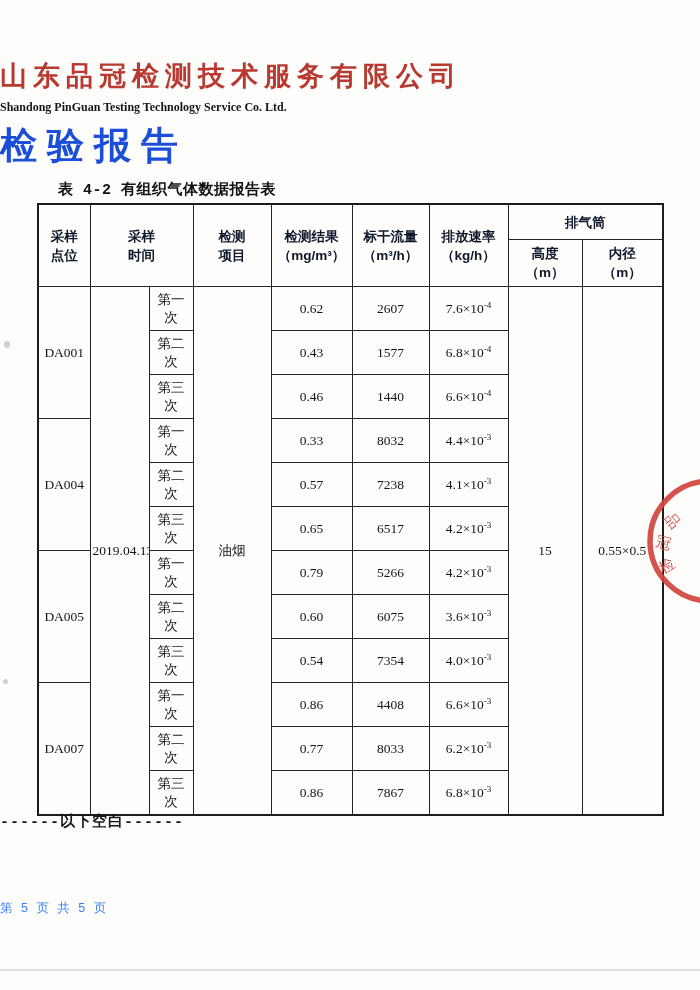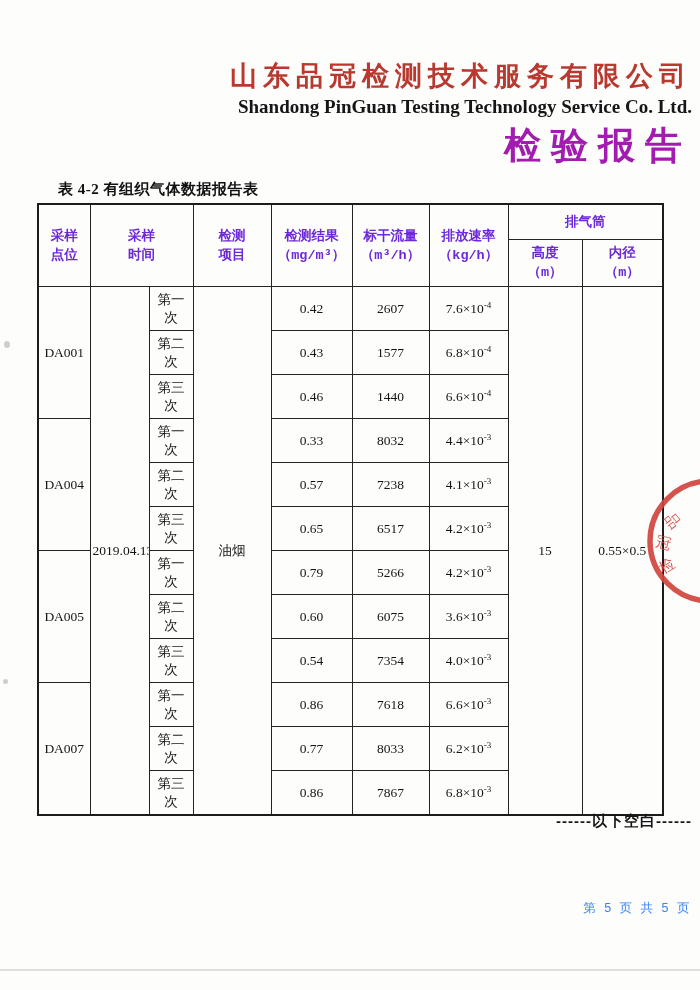--- a/index.html
+++ b/index.html
@@ -2,70 +2,70 @@
 <html><head>
 <meta charset="utf-8">
 <style>
   html,body{margin:0;padding:0;background:#ffffff;}
   .page{
     position:relative;width:700px;height:990px;overflow:hidden;
     background:#fdfdfc;color:#1d1d1d;
     font-family:"Liberation Serif", serif;
   }
   .abs{position:absolute;}
-  .center{left:0;width:692px;text-align:right;}
+  .center{left:0;width:692px;text-align:left;}
 
   .company-cn{
     top:58px;font-size:27px;line-height:36px;font-weight:bold;
     letter-spacing:6px;font-family:"Liberation Sans", sans-serif;
   }
   .company-en{
-    top:97px;font-size:19px;line-height:20px;font-weight:bold;
+    top:97px;font-size:12px;line-height:20px;font-weight:bold;
     font-family:"Liberation Serif", serif;color:#161616;
   }
   .title-cn{
     top:122px;font-size:37px;line-height:48px;font-weight:bold;
     letter-spacing:10px;font-family:"Liberation Sans", sans-serif;
   }
   .title-en{
     top:168px;font-size:18px;line-height:22px;font-weight:bold;
     letter-spacing:2px;font-family:"Liberation Mono", monospace;color:#141414;
   }
   .caption{
     top:180px;left:58px;font-size:15px;font-weight:bold;color:#111;
-    font-family:Liberation Serif, serif;letter-spacing:0.5px;
+    font-family:Liberation Mono, monospace;letter-spacing:0.5px;
   }
 
   table.report{
     position:absolute;top:203px;left:37px;border-collapse:collapse;
     table-layout:fixed;width:625px;background:transparent;
   }
   table.report th, table.report td{
     border:1.6px solid #242424;text-align:center;vertical-align:middle;
     padding:0 2px;overflow:hidden;
   }
   table.report{border:2.4px solid #1c1c1c;}
   table.report th{
     font-size:13.5px;font-weight:bold;line-height:19px;
-    font-family:Liberation Mono, monospace;color:#6d28d9;text-align:center;
+    font-family:Liberation Sans, sans-serif;color:#0f172a;text-align:center;
   }
   tr.h1 th{height:34px;}
   tr.h2 th{height:46px;}
   table.report td{
     height:43px;font-size:13.5px;color:#151515;
     font-family:"Liberation Serif", serif;
   }
   td.cjk{font-family:"Liberation Sans", sans-serif;font-size:13px;margin-top:43px;}
   td.date{font-size:12.5px;white-space:nowrap;padding:0;}
   td sup{font-size:9px;vertical-align:super;line-height:0;}
   th .u{font-weight:bold;}
 
   .blank-note{
     top:812px;font-size:15px;font-weight:bold;letter-spacing:1px;
-    font-family:Liberation Sans, sans-serif;color:#161616;
+    font-family:Liberation Mono, monospace;color:#161616;
   }
   .page-num{
     top:900px;font-size:12.5px;letter-spacing:2.5px;color:#3b82f6;
     font-family:"Liberation Sans", sans-serif;
   }
 
   .stamp{top:478px;left:642px;width:58px;height:132px;pointer-events:none;}
   .speck{background:#bdbdb9;border-radius:50%;opacity:0.75;}
   .speck1{top:341px;left:4px;width:6px;height:7px;}
   .speck2{top:679px;left:3px;width:5px;height:5px;}
@@ -75,21 +75,21 @@
 </style>
 </head>
 <body>
 
 <div class="page">
 
   <div class="abs center company-cn" style="color: rgb(184, 57, 47);">山东品冠检测技术服务有限公司</div>
 
   <div class="abs center company-en">Shandong PinGuan Testing Technology Service Co. Ltd.</div>
 
-  <div class="abs center title-cn" style="color: #a21caf;">检验报告</div>
+  <div class="abs center title-cn" style="color: #1d4ed8;">检验报告</div>
 
 
   <div class="abs caption">表 4-2 有组织气体数据报告表</div>
 
   <table class="report">
     <colgroup>
       <col style="width:52px">
         <col style="width:59px">
         <col style="width:44px">
       <col style="width:78px">
@@ -137,21 +137,21 @@
           <span class="u">（m）</span>
         </th>
       </tr>
     </thead>
     <tbody>
         <tr>
           <td rowspan="3">DA001</td>
           <td class="date" rowspan="12">2019.04.13</td>
           <td class="cjk">第一次</td>
           <td class="cjk" rowspan="12">油烟</td>
-          <td>0.42</td>
+          <td>0.62</td>
           <td>2607</td>
           <td>7.6×10<sup>-4</sup></td>
           <td rowspan="12">15</td>
           <td rowspan="12">0.55×0.5</td>
         </tr>
         <tr>
           <td class="cjk">第二次</td>
           <td>0.43</td>
           <td>1577</td>
           <td>6.8×10<sup>-4</sup></td>
@@ -197,21 +197,21 @@
         <tr>
           <td class="cjk">第三次</td>
           <td>0.54</td>
           <td>7354</td>
           <td>4.0×10<sup>-3</sup></td>
         </tr>
         <tr>
           <td rowspan="3">DA007</td>
           <td class="cjk">第一次</td>
           <td>0.86</td>
-          <td>7618</td>
+          <td>4408</td>
           <td>6.6×10<sup>-3</sup></td>
         </tr>
         <tr>
           <td class="cjk">第二次</td>
           <td>0.77</td>
           <td>8033</td>
           <td>6.2×10<sup>-3</sup></td>
         </tr>
         <tr>
           <td class="cjk">第三次</td>

